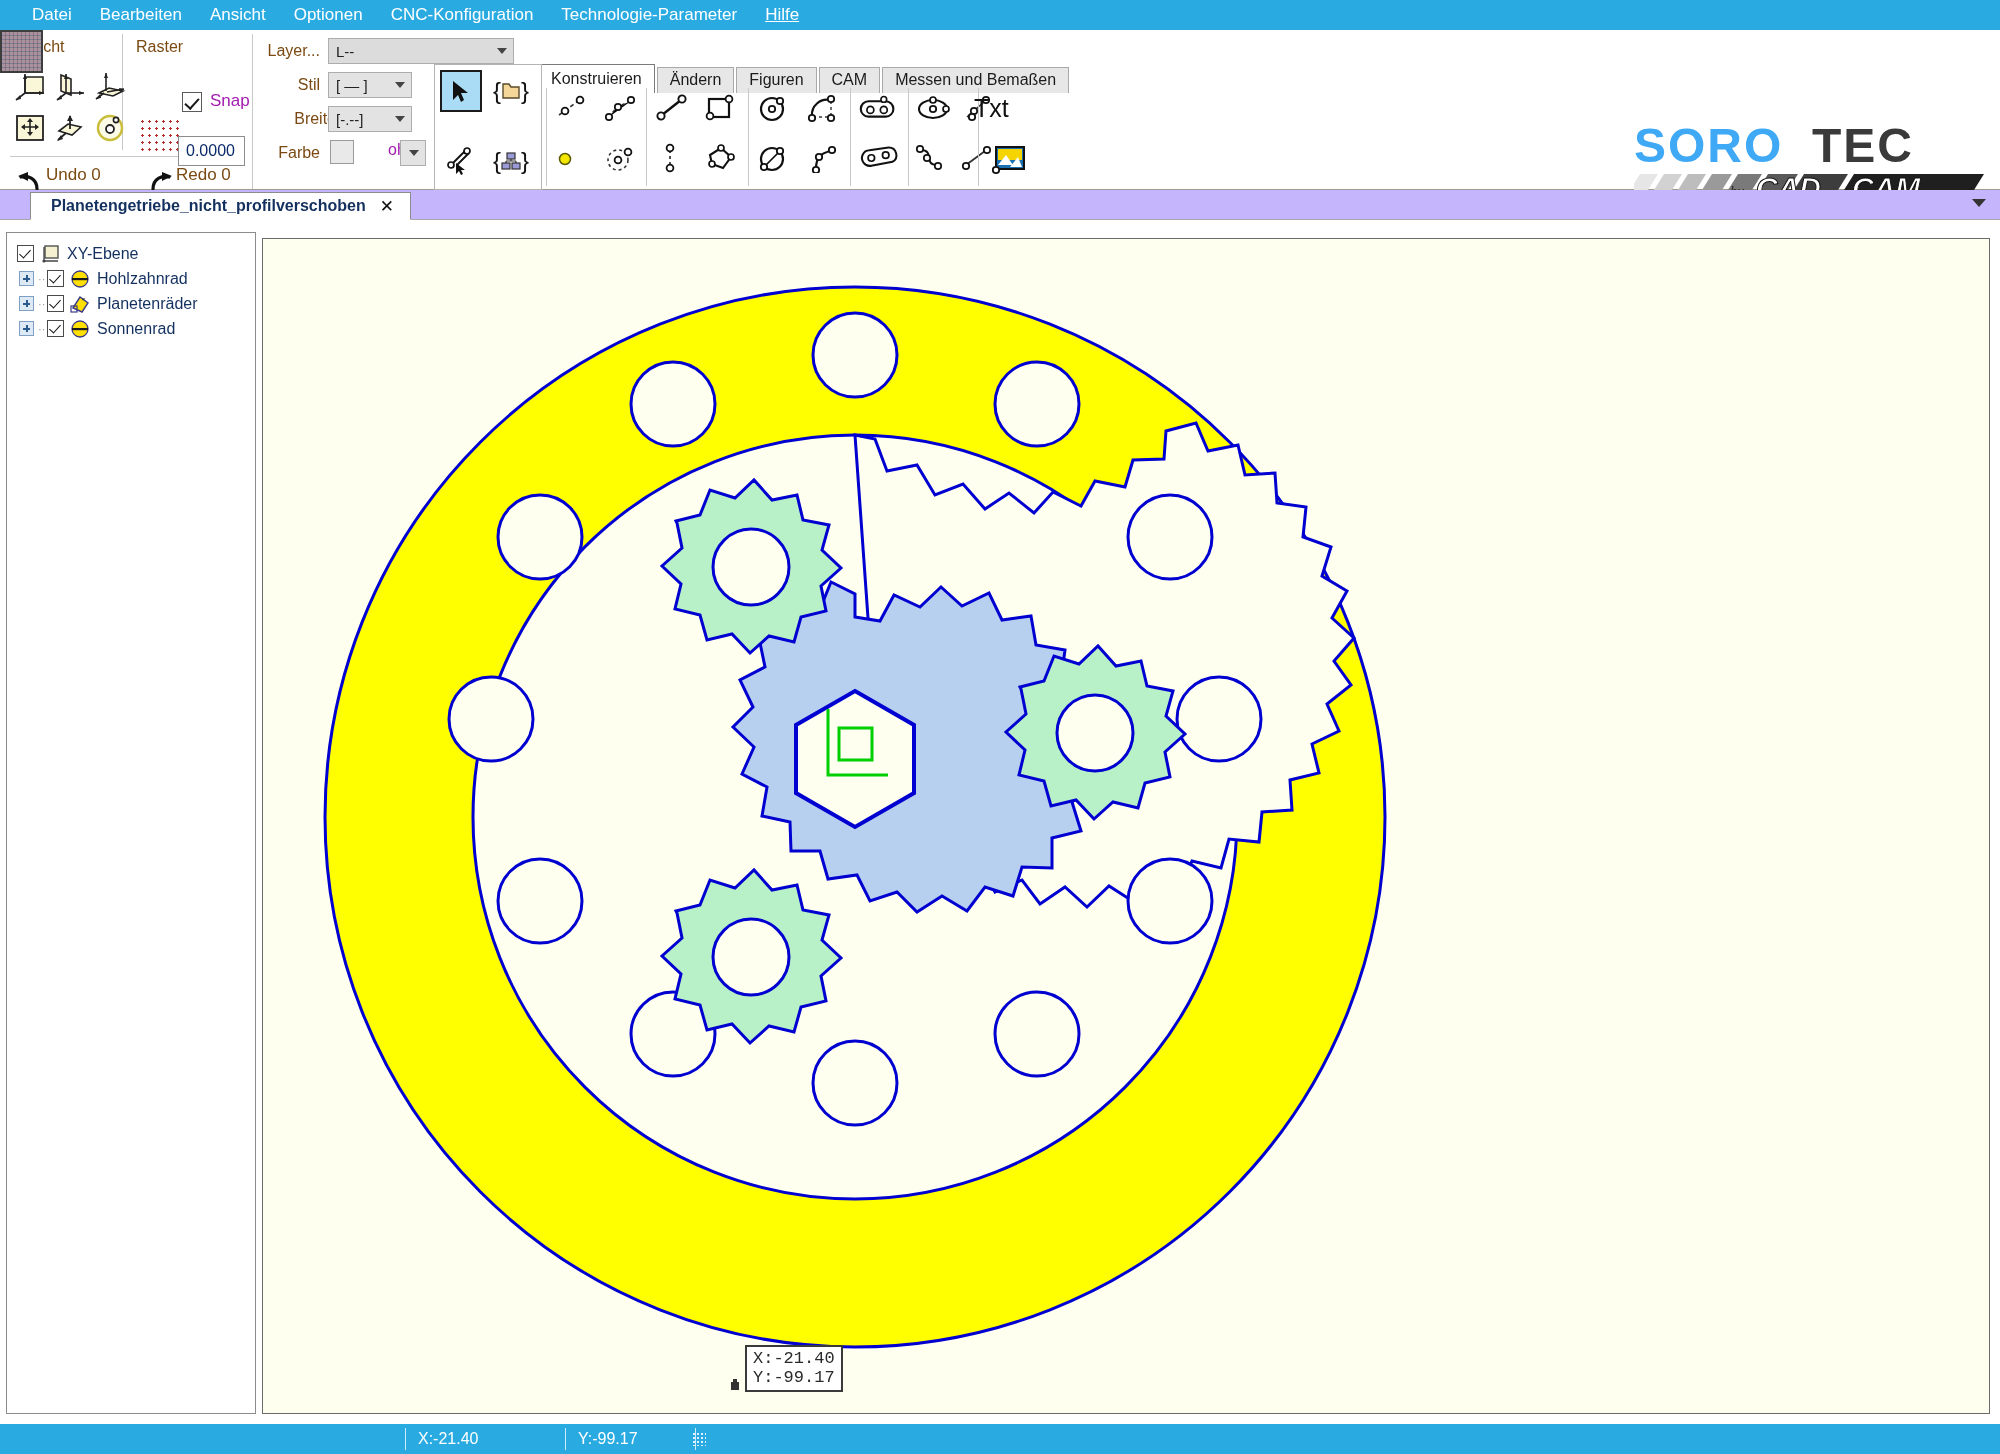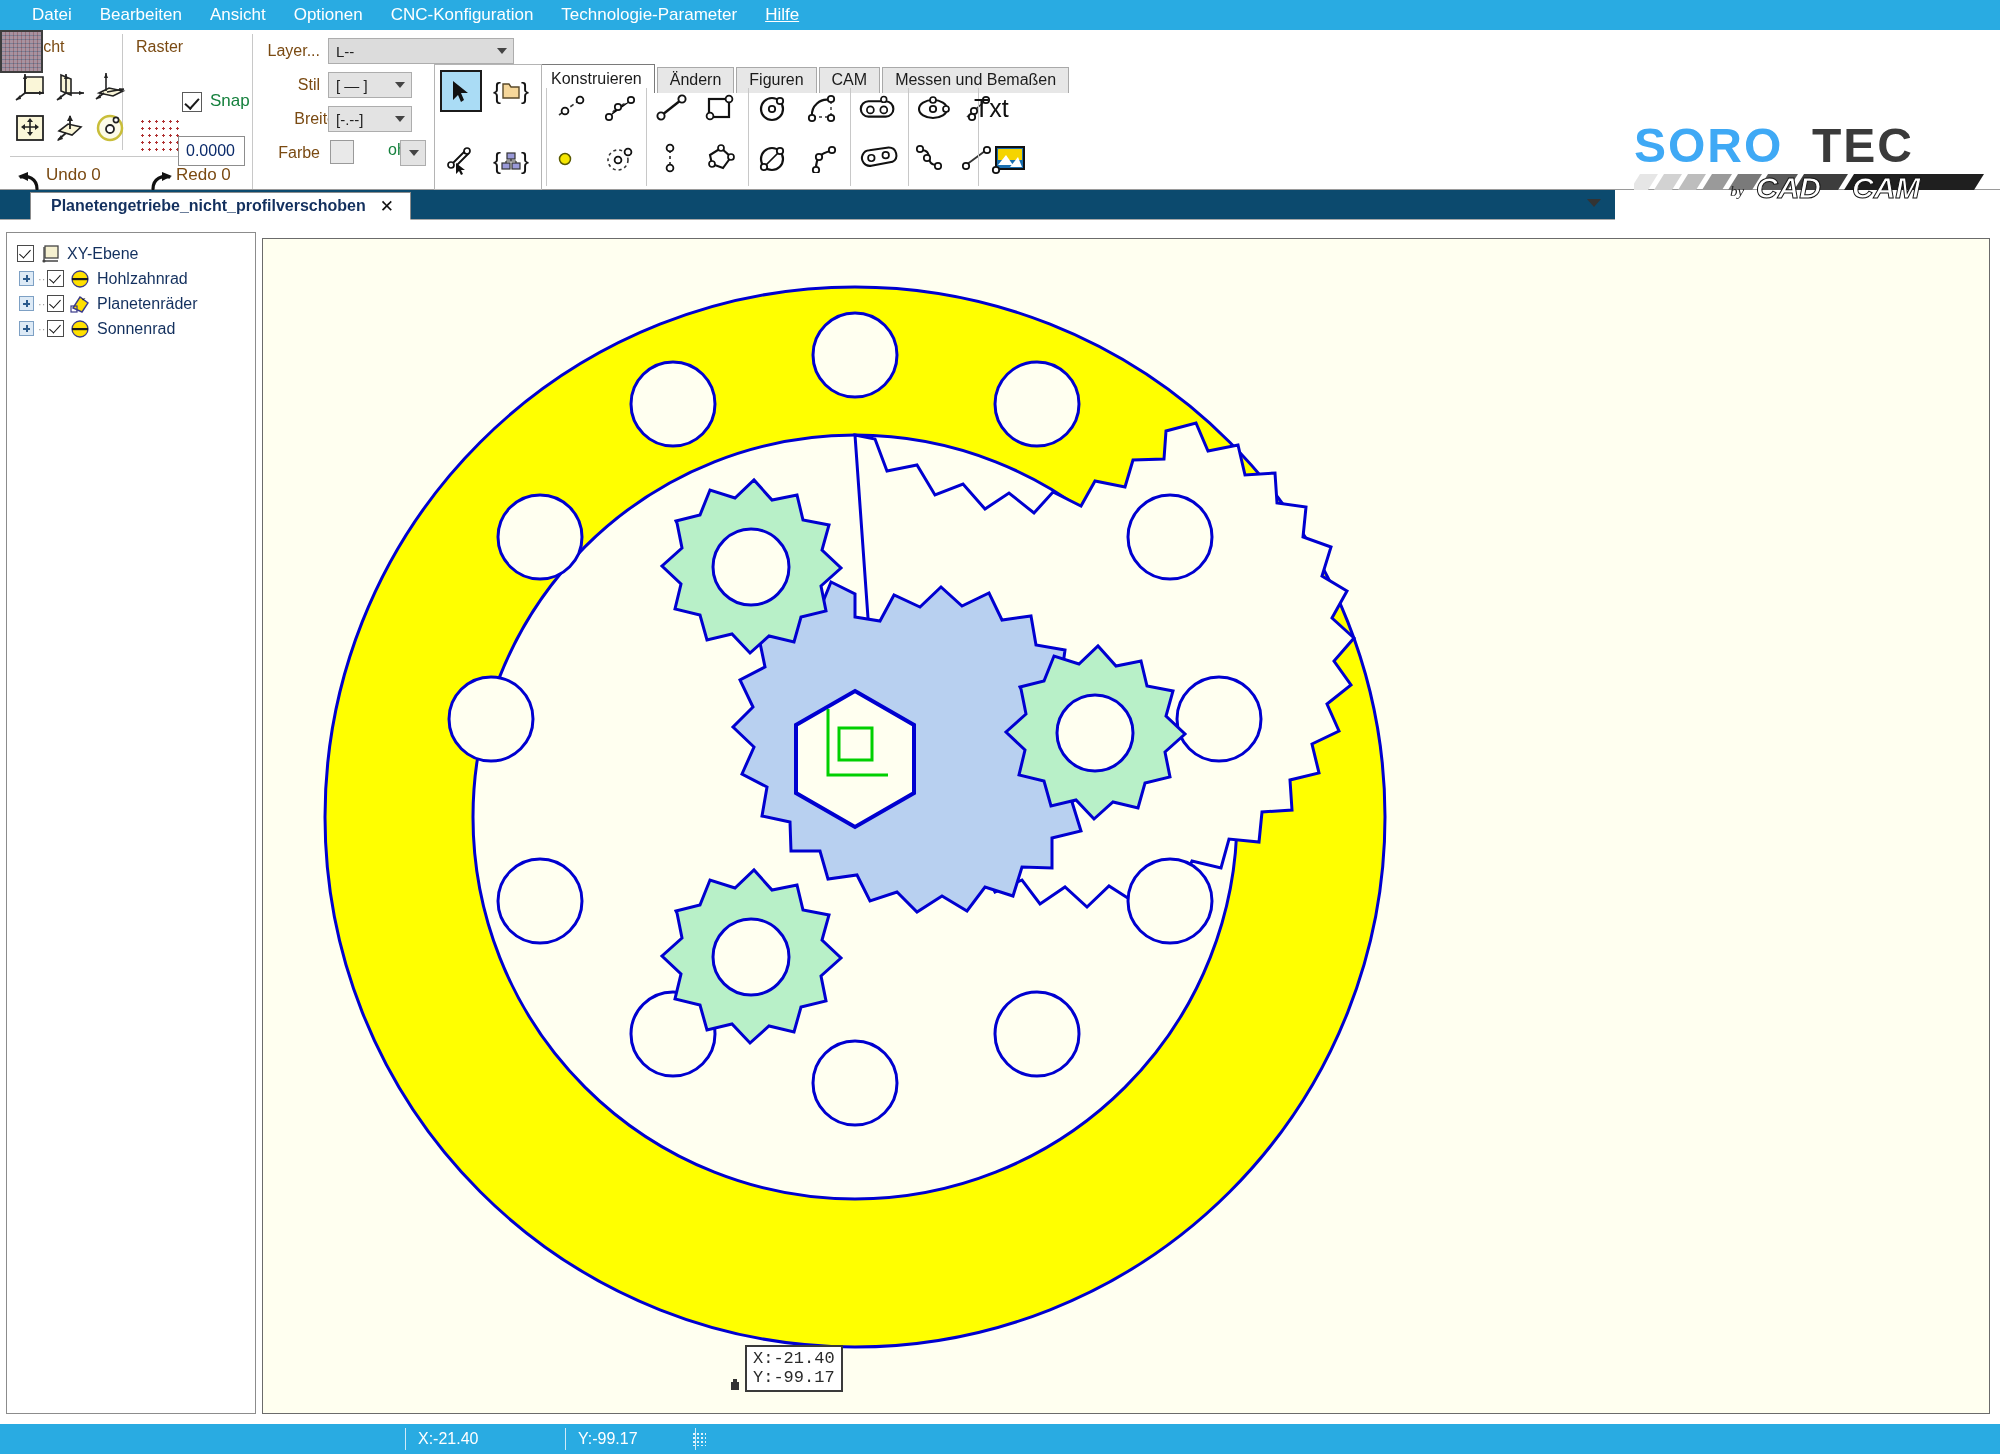--- a/index.html
+++ b/index.html
@@ -93,21 +93,21 @@
     content: "";
     position: absolute;
     left: 5px; top: 2px;
     width: 6px; height: 12px;
     border: solid #1a1a1a;
     border-width: 0 2px 2px 0;
     transform: rotate(42deg);
   }
   .chk-label {
     position: absolute;
-    font-size: 17px; color: #15803d;
+    font-size: 17px; color: #a21caf;
   }
   .num-box {
     position: absolute;
     width: 67px; height: 30px;
     border: 1px solid #8d8d8d;
     background: #ffffff;
     color: #0a2a6a;
     font-size: 16px;
     display: flex; align-items: center;
     padding-left: 7px;
@@ -195,22 +195,22 @@
   
   .logo {
     position: absolute;
     right: 16px; top: 92px;
     width: 350px; height: 78px; text-align: center;
   }
 
   
   .doctab-bar {
     position: absolute; left: 0; top: 190px;
-    width: 1615px; height: 30px;
-    background: #0c4a6e;
+    width: 2000px; height: 30px;
+    background: #c4b5fd;
     border-bottom: 1px solid #a8a8a8;
   }
   .doctab {
     position: absolute; left: 30px; top: 2px;
     height: 28px;
     padding: 0 16px 0 20px;
     background: #ffffff;
     border: 1px solid #8c8c8c;
     border-bottom: 1px solid #ffffff;
     display: flex; align-items: center;

